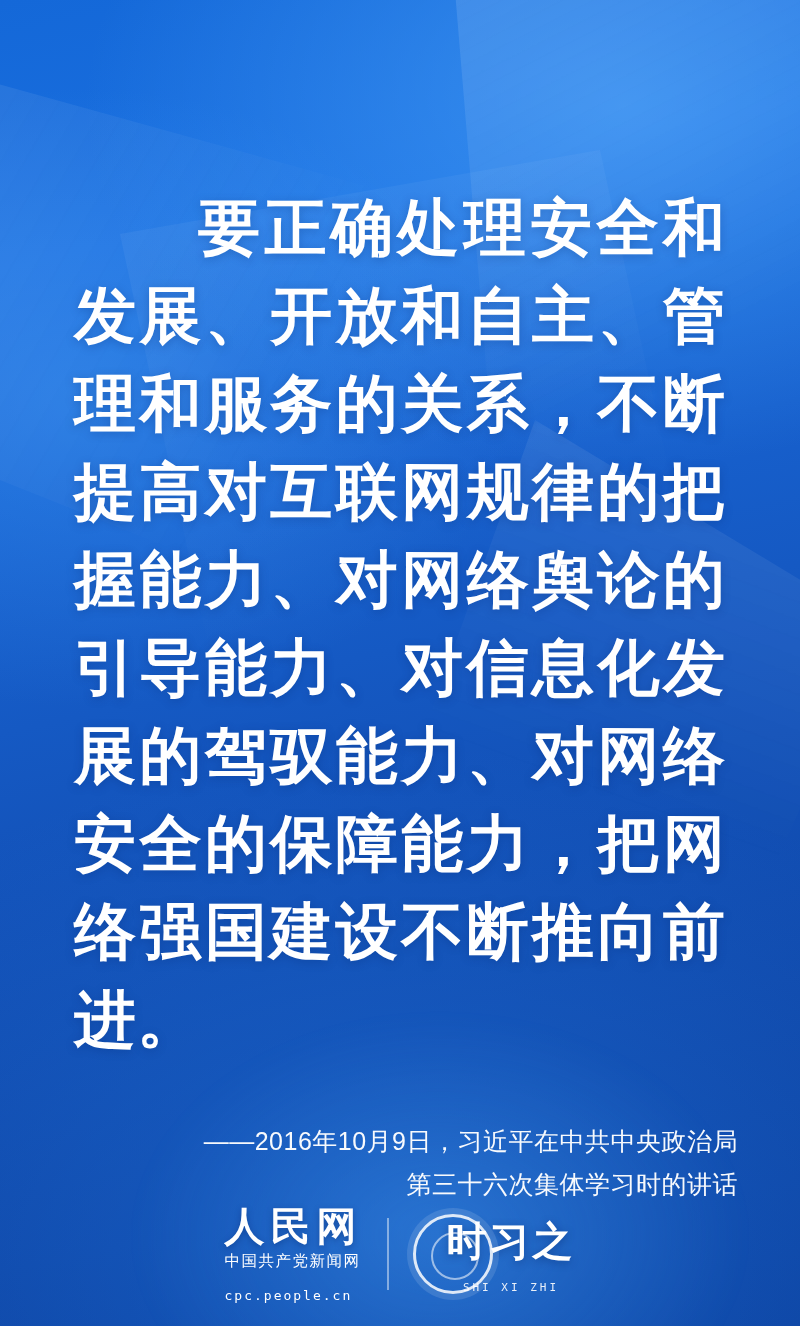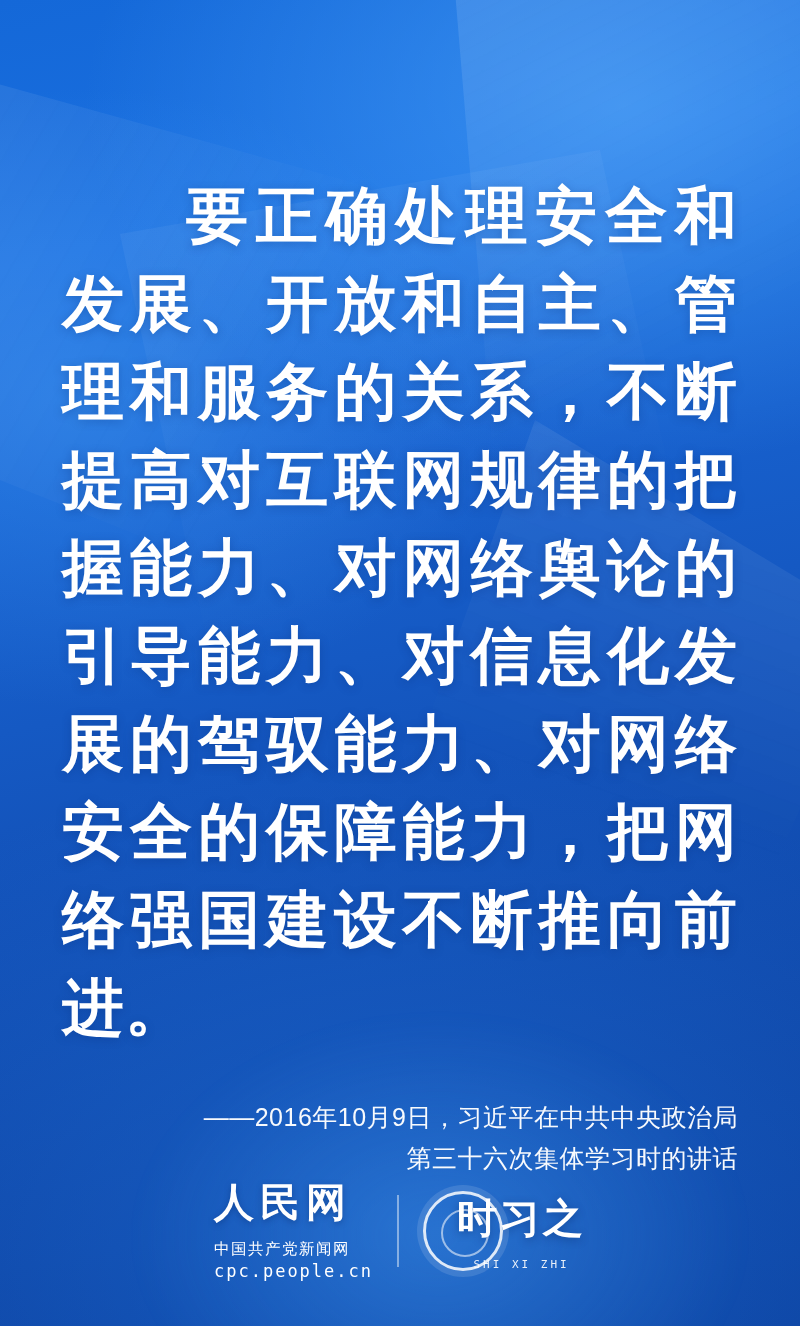--- a/index.html
+++ b/index.html
@@ -63,21 +63,21 @@
 
   .content {
     position: relative;
     z-index: 3;
     height: 100%;
     display: flex;
     flex-direction: column;
   }
 
   .quote {
-    margin: 0;
+    margin: 12px;
     padding: 172px 62px 0 62px;
     color: #ffffff;
     font-size: 62px;
     line-height: 1.42;
     font-weight: bold;
     letter-spacing: 1px;
     text-align: justify;
     text-justify: inter-ideograph;
     text-indent: 124px;
     text-shadow: 0 2px 10px rgba(0,40,110,0.28);
@@ -86,21 +86,21 @@
   .attribution {
     margin: 44px 62px 0 0;
     color: #ffffff;
     font-size: 25px;
     line-height: 1.72;
     text-align: right;
     letter-spacing: 0.5px;
     opacity: 0.97;
   }
   .attribution .line1 { display: block; }
-  .attribution .line2 { display: block; font-family: Liberation Mono, monospace; }
+  .attribution .line2 { display: block; }
 
   .spacer { flex: 1 1 auto; }
 
   .footer {
     display: flex;
     align-items: center;
     justify-content: center;
     gap: 24px;
     padding-bottom: 108px;
   }
@@ -113,30 +113,30 @@
     line-height: 1;
   }
   .brand-main {
     color: #ffffff;
     font-size: 40px;
     font-weight: bold;
     letter-spacing: 6px;
     text-shadow: 0 2px 6px rgba(0,30,90,0.35);
   }
   .brand-sub {
-    margin-top: 19px;
+    margin-top: 7px;
     color: #ffffff;
     font-size: 15.5px;
     letter-spacing: 1.5px;
   }
   .brand-url {
-    margin-top: 6px;
+    margin-top: 20px;
     color: #ffffff;
     font-family: "DejaVu Sans Mono", monospace;
-    font-size: 17px;
+    font-size: 13px;
     letter-spacing: 2px;
   }
   .brand-divider {
     width: 2px;
     height: 72px;
     background: rgba(255,255,255,0.45);
   }
 
   
   .seal {

